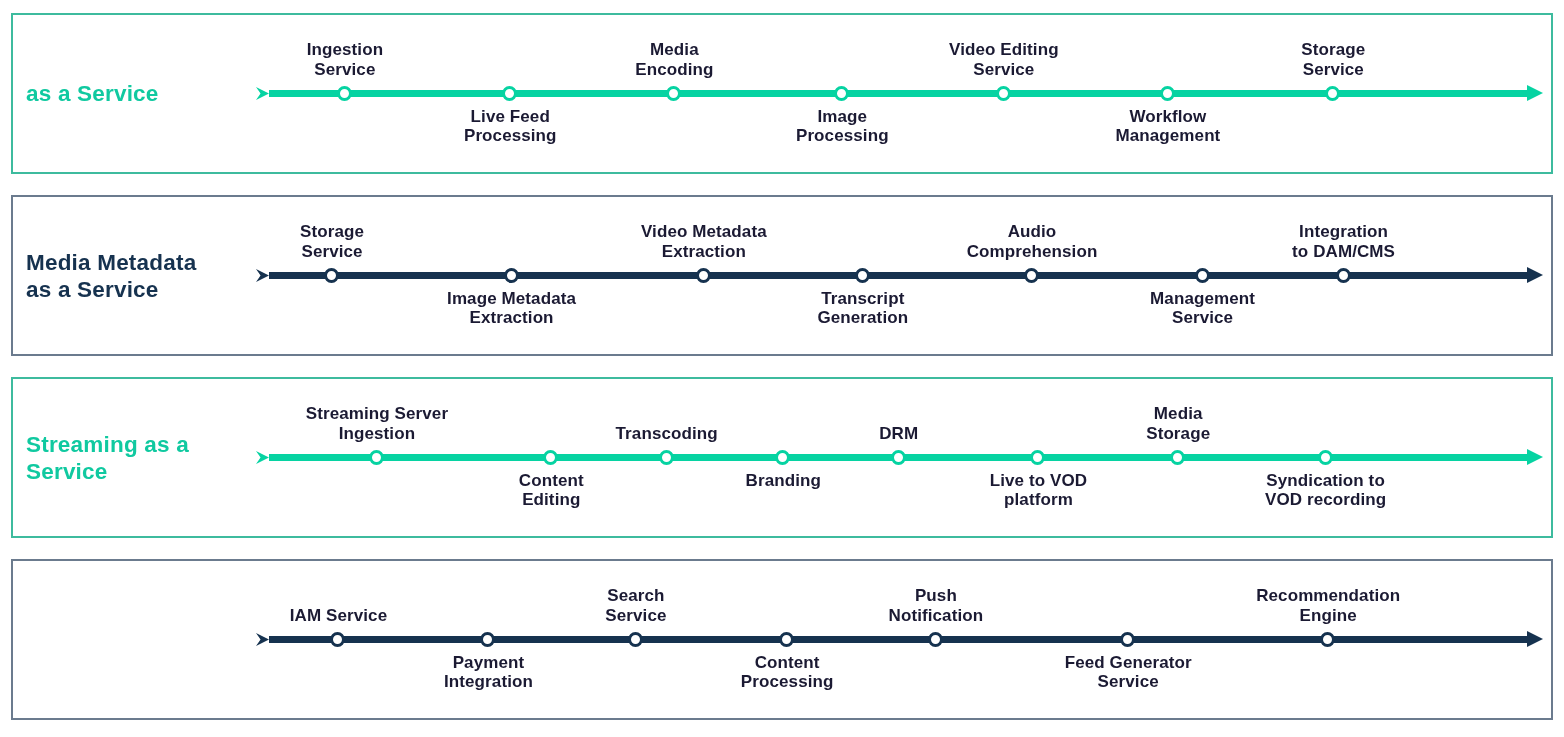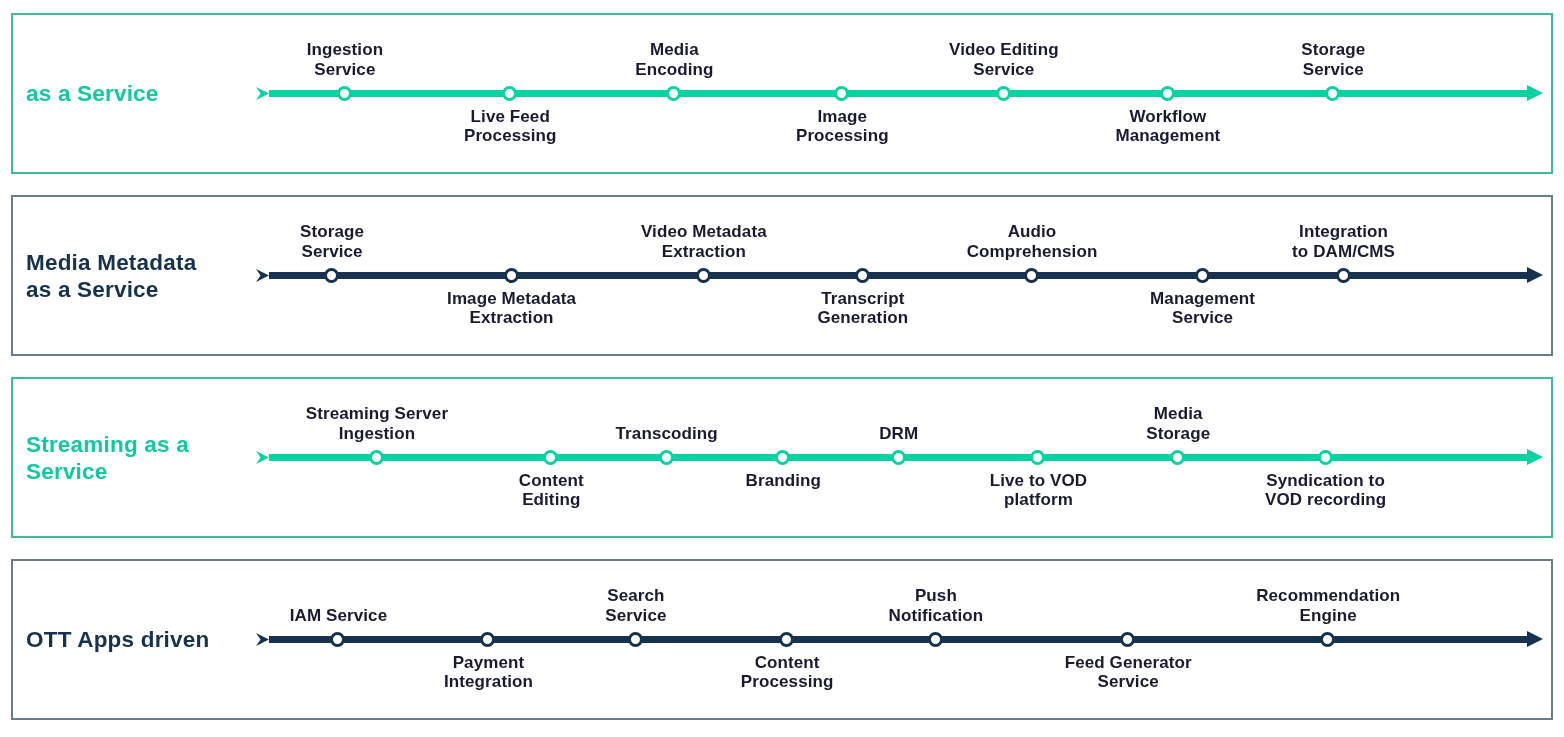--- a/index.html
+++ b/index.html
@@ -296,21 +296,20 @@
           <div class="dot"></div>
           <div class="label below">
             <span>Syndication to</span>
             <span>VOD recording</span>
           </div>
         </div>
       </div>
     </section>
     <section class="band theme-navy">
       <h2 class="band-title">
-        <span>OTT Apps driven</span>
       </h2>
       <div class="timeline">
         <div class="tl-tail"></div>
         <div class="tl-line"></div>
         <div class="tl-head"></div>
         <div class="node" style="left: 6.2%;">
           <div class="dot"></div>
           <div class="label above">
             <span>IAM Service</span>
           </div>

